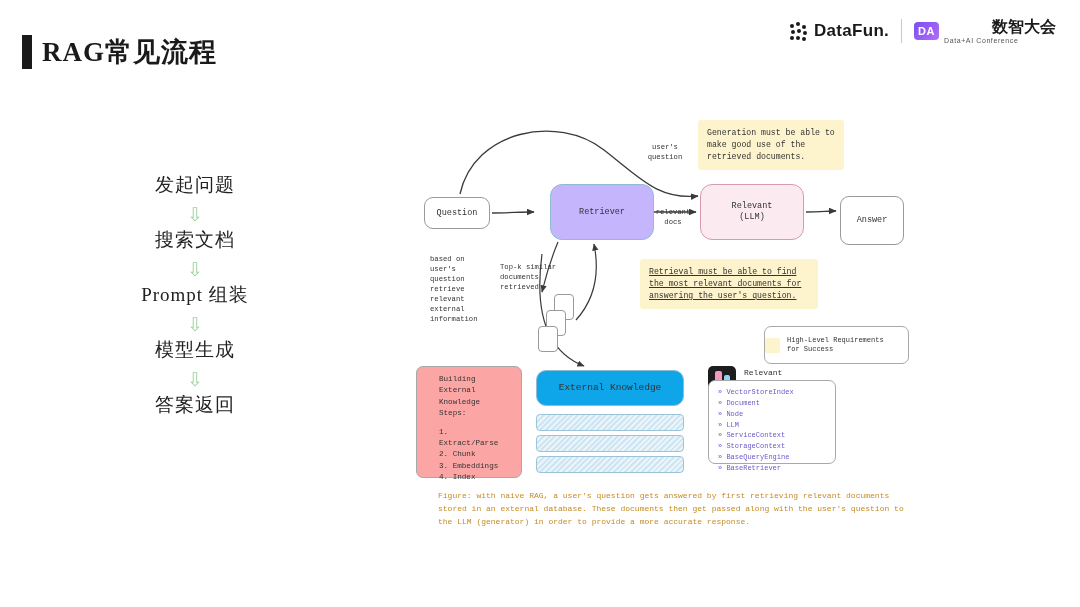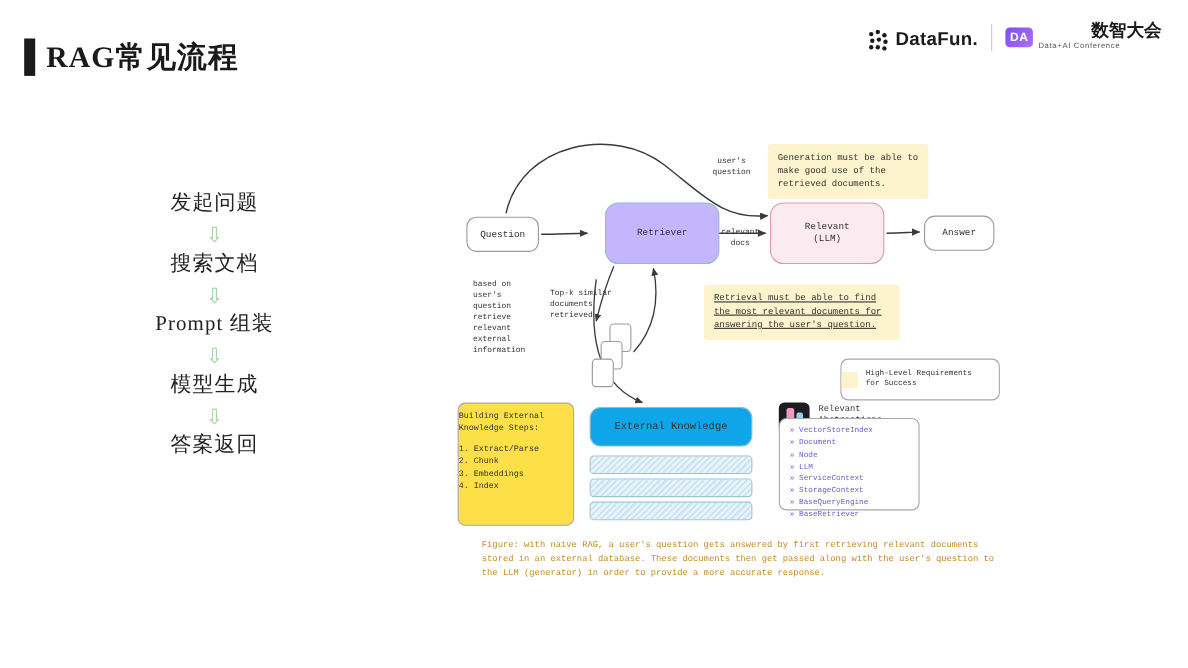--- a/index.html
+++ b/index.html
@@ -35,21 +35,21 @@
     font-weight: bold;
     color: #1a1a1a;
     letter-spacing: 1px;
   }
 
   .brand {
     position: absolute;
     right: 24px;
     top: 16px;
     display: flex;
-    align-items: flex-end;
+    align-items: center;
     height: 30px;
   }
   .brand-datafun {
     display: flex;
     align-items: center;
     font-weight: bold;
     font-size: 17px;
     color: #1a1a1a;
     letter-spacing: 0.3px;
   }
@@ -150,21 +150,21 @@
   }
   .node-question { left: 16px; top: 93px; width: 66px; height: 32px; }
   .node-retriever {
     left: 130px; top: 80px; width: 104px; height: 56px;
     background: #c4b5fd; border-color: #8fbcd4; border-radius: 12px; margin-left: 12px;
   }
   .node-generator {
     left: 292px; top: 80px; width: 104px; height: 56px;
     background: #fbeaef; border-color: #d79ab0; border-radius: 12px;
   }
-  .node-answer { left: 432px; top: 92px; width: 64px; height: 32px; border-radius: 10px; }
+  .node-answer { left: 432px; top: 92px; width: 64px; height: 49px; }
   .node-extknow {
     left: 128px; top: 266px; width: 148px; height: 36px;
     background: #0ea5e9; border-color: #8fbcd4; border-radius: 10px;
     font-size: 9.5px;
   }
   .stack-bar {
     position: absolute;
     left: 128px;
     width: 148px;
     height: 17px;
@@ -194,21 +194,21 @@
     position: absolute;
     background: #fdf3cd;
     font-family: "Liberation Mono", monospace;
     font-size: 8.2px;
     color: #333;
     line-height: 1.45;
     padding: 7px 9px;
     box-sizing: border-box;
     border-radius: 3px;
   }
-  .callout-gen { left: 290px; top: 27px; width: 146px; }
+  .callout-gen { left: 290px; top: 16px; width: 146px; }
   .callout-ret { left: 232px; top: 155px; width: 178px; text-decoration: underline; }
 
   .legend {
     position: absolute;
     left: 356px;
     top: 222px;
     width: 145px;
     height: 38px;
     border: 1.1px solid #a8a8a8;
     border-radius: 7px;
@@ -226,22 +226,22 @@
     font-family: "Liberation Mono", monospace;
     font-size: 7px; color: #333; line-height: 1.35;
   }
 
   .steps-box {
     position: absolute;
     left: 8px; top: 262px;
     width: 106px; height: 112px;
     border: 1.1px solid #a8a8a8;
     border-radius: 7px;
-    background: #fde047;
-    padding: 7px 0;
+    background: #fca5a5;
+    padding: 7px 22px;
     box-sizing: border-box;
     font-family: "Liberation Mono", monospace;
     font-size: 7.6px;
     color: #333;
     line-height: 1.5;
   }
   .steps-title { margin-bottom: 7px; }
 
   .abstractions {
     position: absolute;

